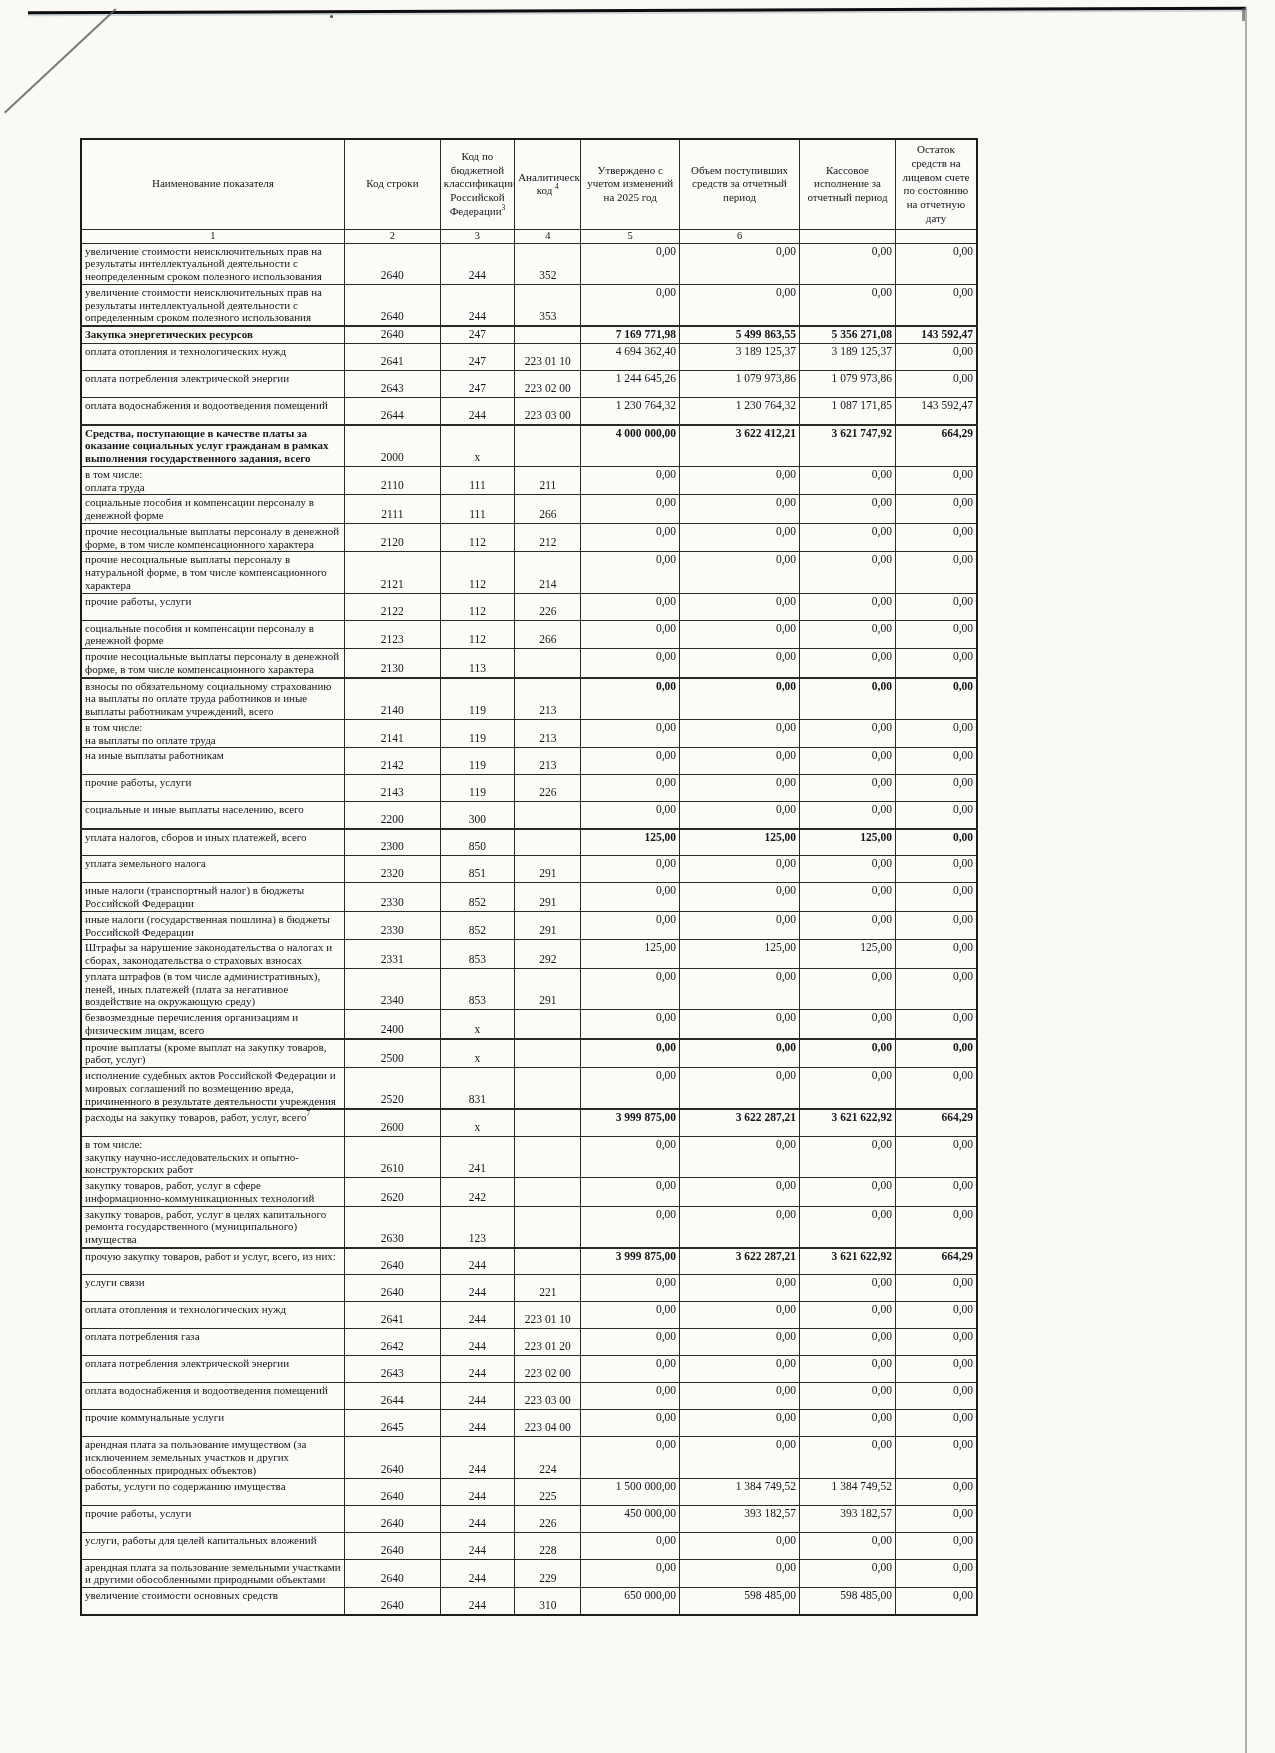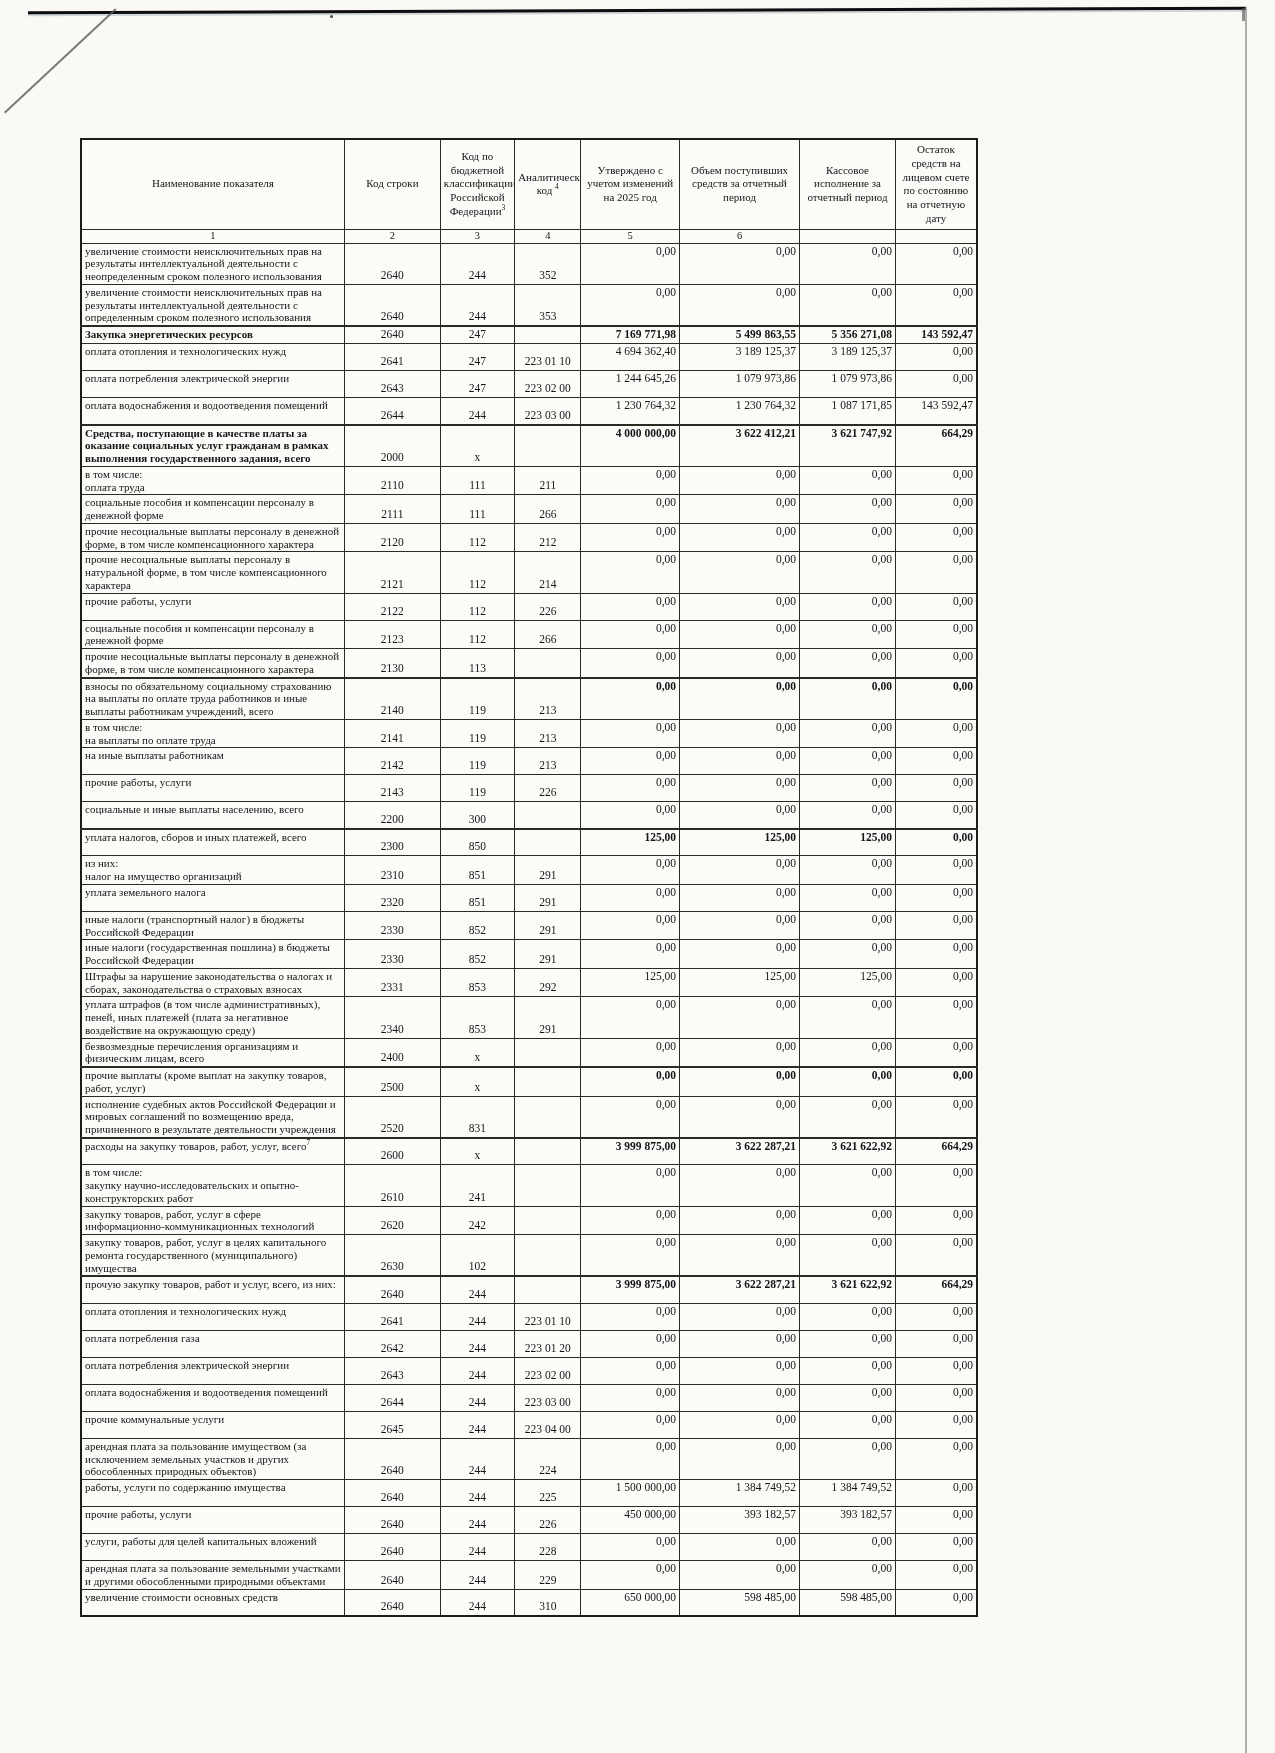--- a/index.html
+++ b/index.html
@@ -315,31 +315,20 @@
     <td class="c-name"><span class="lbl">уплата налогов, сборов и иных платежей, всего</span></td>
     <td class="c-code"><span>2300</span></td>
     <td class="c-code"><span>850</span></td>
     <td class="c-code"><span></span></td>
     <td class="c-val"><span>125,00</span></td>
     <td class="c-val"><span>125,00</span></td>
     <td class="c-val"><span>125,00</span></td>
     <td class="c-val"><span>0,00</span></td>
   </tr>
         <tr>
-    <td class="c-name"><span class="lbl">из них:
-налог на имущество организаций</span></td>
-    <td class="c-code"><span>2310</span></td>
-    <td class="c-code"><span>851</span></td>
-    <td class="c-code"><span>291</span></td>
-    <td class="c-val"><span>0,00</span></td>
-    <td class="c-val"><span>0,00</span></td>
-    <td class="c-val"><span>0,00</span></td>
-    <td class="c-val"><span>0,00</span></td>
-  </tr>
-        <tr>
     <td class="c-name"><span class="lbl">уплата земельного налога</span></td>
     <td class="c-code"><span>2320</span></td>
     <td class="c-code"><span>851</span></td>
     <td class="c-code"><span>291</span></td>
     <td class="c-val"><span>0,00</span></td>
     <td class="c-val"><span>0,00</span></td>
     <td class="c-val"><span>0,00</span></td>
     <td class="c-val"><span>0,00</span></td>
   </tr>
         <tr>
@@ -439,36 +428,46 @@
     <td class="c-code"><span>242</span></td>
     <td class="c-code"><span></span></td>
     <td class="c-val"><span>0,00</span></td>
     <td class="c-val"><span>0,00</span></td>
     <td class="c-val"><span>0,00</span></td>
     <td class="c-val"><span>0,00</span></td>
   </tr>
         <tr>
     <td class="c-name"><span class="lbl">закупку товаров, работ, услуг в целях капитального ремонта государственного (муниципального) имущества</span></td>
     <td class="c-code"><span>2630</span></td>
-    <td class="c-code"><span>102</span></td>
+    <td class="c-code"><span>123</span></td>
     <td class="c-code"><span></span></td>
     <td class="c-val"><span>0,00</span></td>
     <td class="c-val"><span>0,00</span></td>
     <td class="c-val"><span>0,00</span></td>
     <td class="c-val"><span>0,00</span></td>
   </tr>
         <tr class="bold-vals">
     <td class="c-name"><span class="lbl">прочую закупку товаров, работ и услуг, всего, из них:</span></td>
     <td class="c-code"><span>2640</span></td>
     <td class="c-code"><span>244</span></td>
     <td class="c-code"><span></span></td>
     <td class="c-val"><span>3 999 875,00</span></td>
     <td class="c-val"><span>3 622 287,21</span></td>
     <td class="c-val"><span>3 621 622,92</span></td>
     <td class="c-val"><span>664,29</span></td>
+  </tr>
+        <tr>
+    <td class="c-name"><span class="lbl">услуги связи</span></td>
+    <td class="c-code"><span>2640</span></td>
+    <td class="c-code"><span>244</span></td>
+    <td class="c-code"><span>221</span></td>
+    <td class="c-val"><span>0,00</span></td>
+    <td class="c-val"><span>0,00</span></td>
+    <td class="c-val"><span>0,00</span></td>
+    <td class="c-val"><span>0,00</span></td>
   </tr>
         <tr>
     <td class="c-name"><span class="lbl">оплата отопления и технологических нужд</span></td>
     <td class="c-code"><span>2641</span></td>
     <td class="c-code"><span>244</span></td>
     <td class="c-code"><span>223 01 10</span></td>
     <td class="c-val"><span>0,00</span></td>
     <td class="c-val"><span>0,00</span></td>
     <td class="c-val"><span>0,00</span></td>
     <td class="c-val"><span>0,00</span></td>

